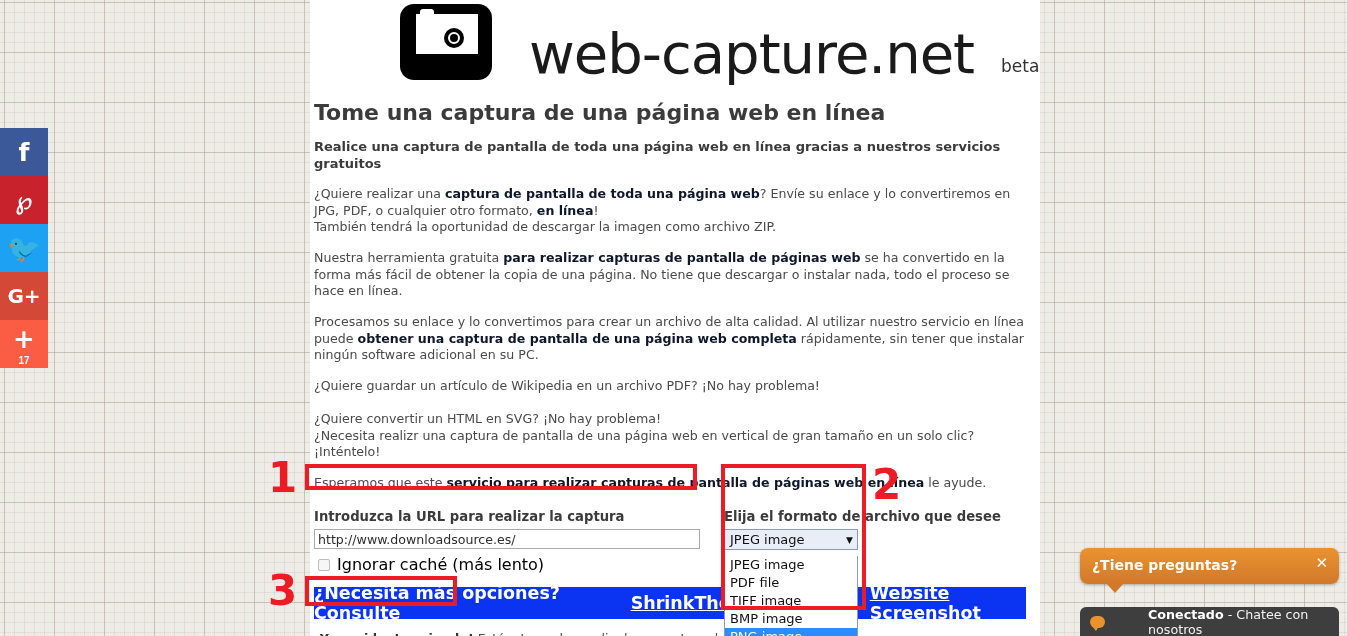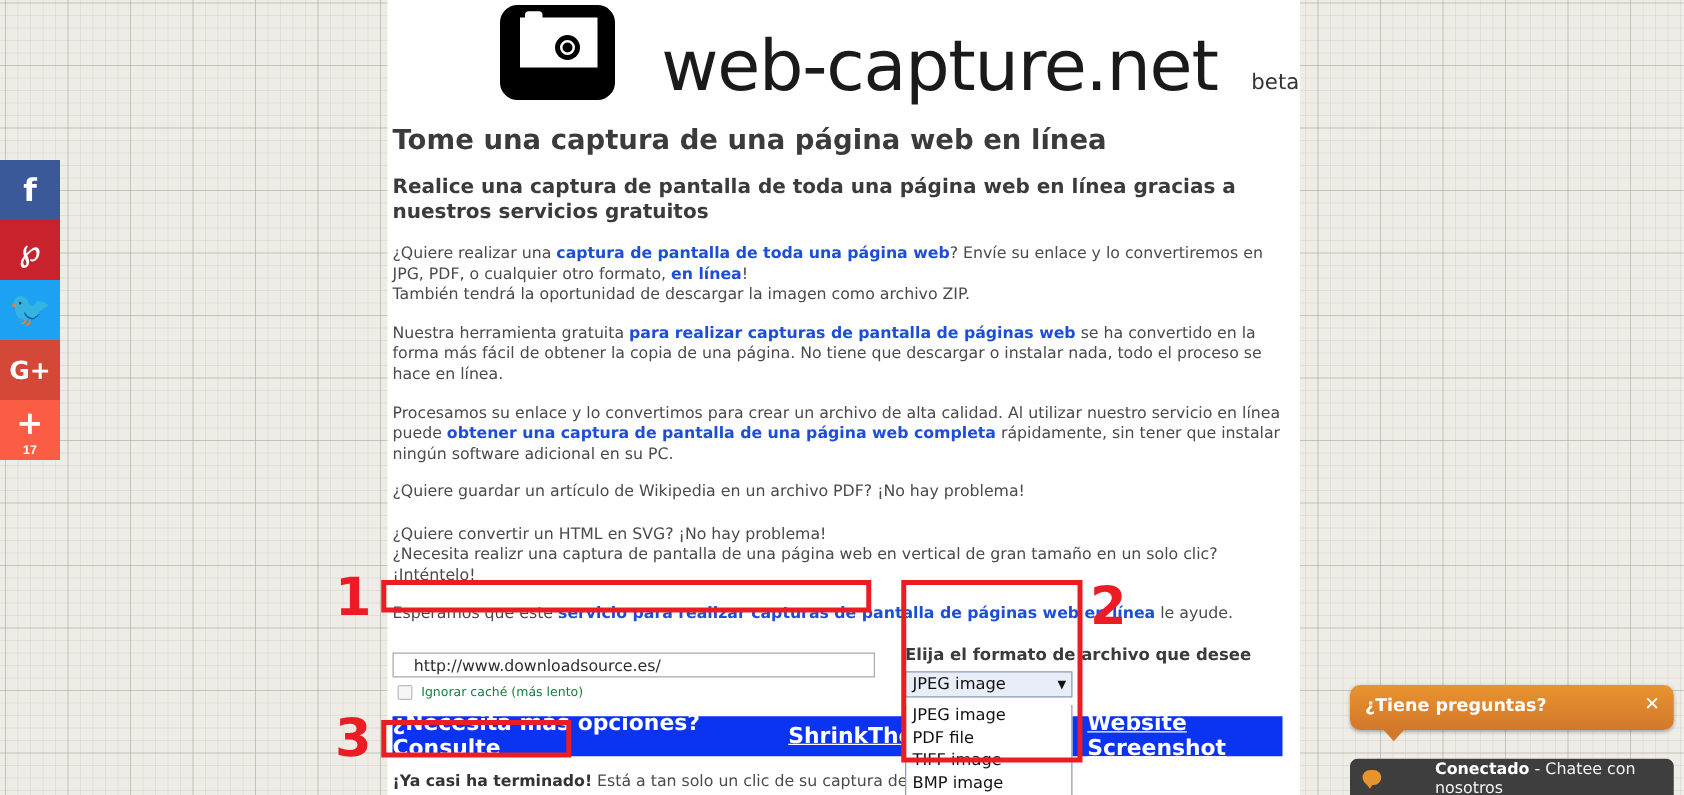--- a/index.html
+++ b/index.html
@@ -91,56 +91,56 @@
 
   
   .inner { padding: 0 14px 0 4px; }
   #page-title {
     font-family: "DejaVu Sans", sans-serif;
     font-size: 22px; font-weight: bold; color: #3b3b3b;
     margin: 20px 0 0 0;
   }
   #page-subtitle {
     font-family: "DejaVu Sans", sans-serif;
-    font-size: 16px; font-weight: bold; color: #3b3b3b;
+    font-size: 13px; font-weight: bold; color: #3b3b3b;
     margin: 14px 0 0 0; line-height: 1.28;
   }
   .para {
     font-family: "DejaVu Sans", sans-serif;
     font-size: 12.6px; color: #4a4a4a;
     margin: 14px 0 0 0; line-height: 1.32;
   }
-  .para b { color: #1d4ed8; }
+  .para b { color: #0f172a; }
 
   
   #form-row {
     display: flex; margin-top: 18px; position: relative;
   }
   #form-left { width: 404px; }
   #form-right { margin-left: 6px; position: relative; }
   .field-label {
     font-family: "DejaVu Sans", sans-serif;
     font-size: 13.2px; font-weight: bold; color: #3b3b3b;
   }
   #url-input {
     display: block; width: 386px; height: 20px; margin-top: 5px;
     border: 1px solid #a9a9a9; background: #fff;
     font-family: "DejaVu Sans", sans-serif; font-size: 12.6px;
-    color: #2d2d2d; padding: 0 16px;
+    color: #2d2d2d; padding: 0 3px;
   }
   #cache-row {
     display: flex; align-items: center; margin-top: 6px; margin-left: 4px;
   }
   #cache-checkbox {
     width: 12px; height: 12px; border: 1px solid #bdbdbd; background: #f6f6f6;
     flex: none; border-radius: 2px;
   }
   #cache-label {
-    font-family: "DejaVu Sans", sans-serif; font-size: 10px;
-    color: #15803d; margin-left: 7px;
+    font-family: "DejaVu Sans", sans-serif; font-size: 16px;
+    color: #000000; margin-left: 7px;
   }
 
   
   #format-select {
     margin-top: 5px; width: 134px; height: 21px;
     border: 1px solid #8c9bb4; background: #e8edf7;
     display: flex; align-items: center; justify-content: space-between;
     padding: 0 4px 0 5px;
     font-family: "DejaVu Sans", sans-serif; font-size: 13px; color: #111;
     cursor: pointer;
@@ -286,20 +286,21 @@
       <span>¿Quiere convertir un HTML en SVG? ¡No hay problema!</span><br>
       <span>¿Necesita realizr una captura de pantalla de una página web en vertical de gran tamaño en un solo clic? ¡Inténtelo!</span>
     </p>
 
     <p class="para">
       <span>Esperamos que este </span><b>servicio para realizar capturas de pantalla de páginas web en línea</b><span> le ayude.</span>
     </p>
 
     <div id="form-row">
       <div id="form-left">
+        <div class="field-label">Introduzca la URL para realizar la captura</div>
         <input id="url-input" type="text" value="http://www.downloadsource.es/" style="">
         <div id="cache-row">
           <span id="cache-checkbox"></span>
           <span id="cache-label">Ignorar caché (más lento)</span>
         </div>
       </div>
 
       <div id="form-right">
         <div class="field-label">Elija el formato de archivo que desee</div>
         <div id="format-select">

